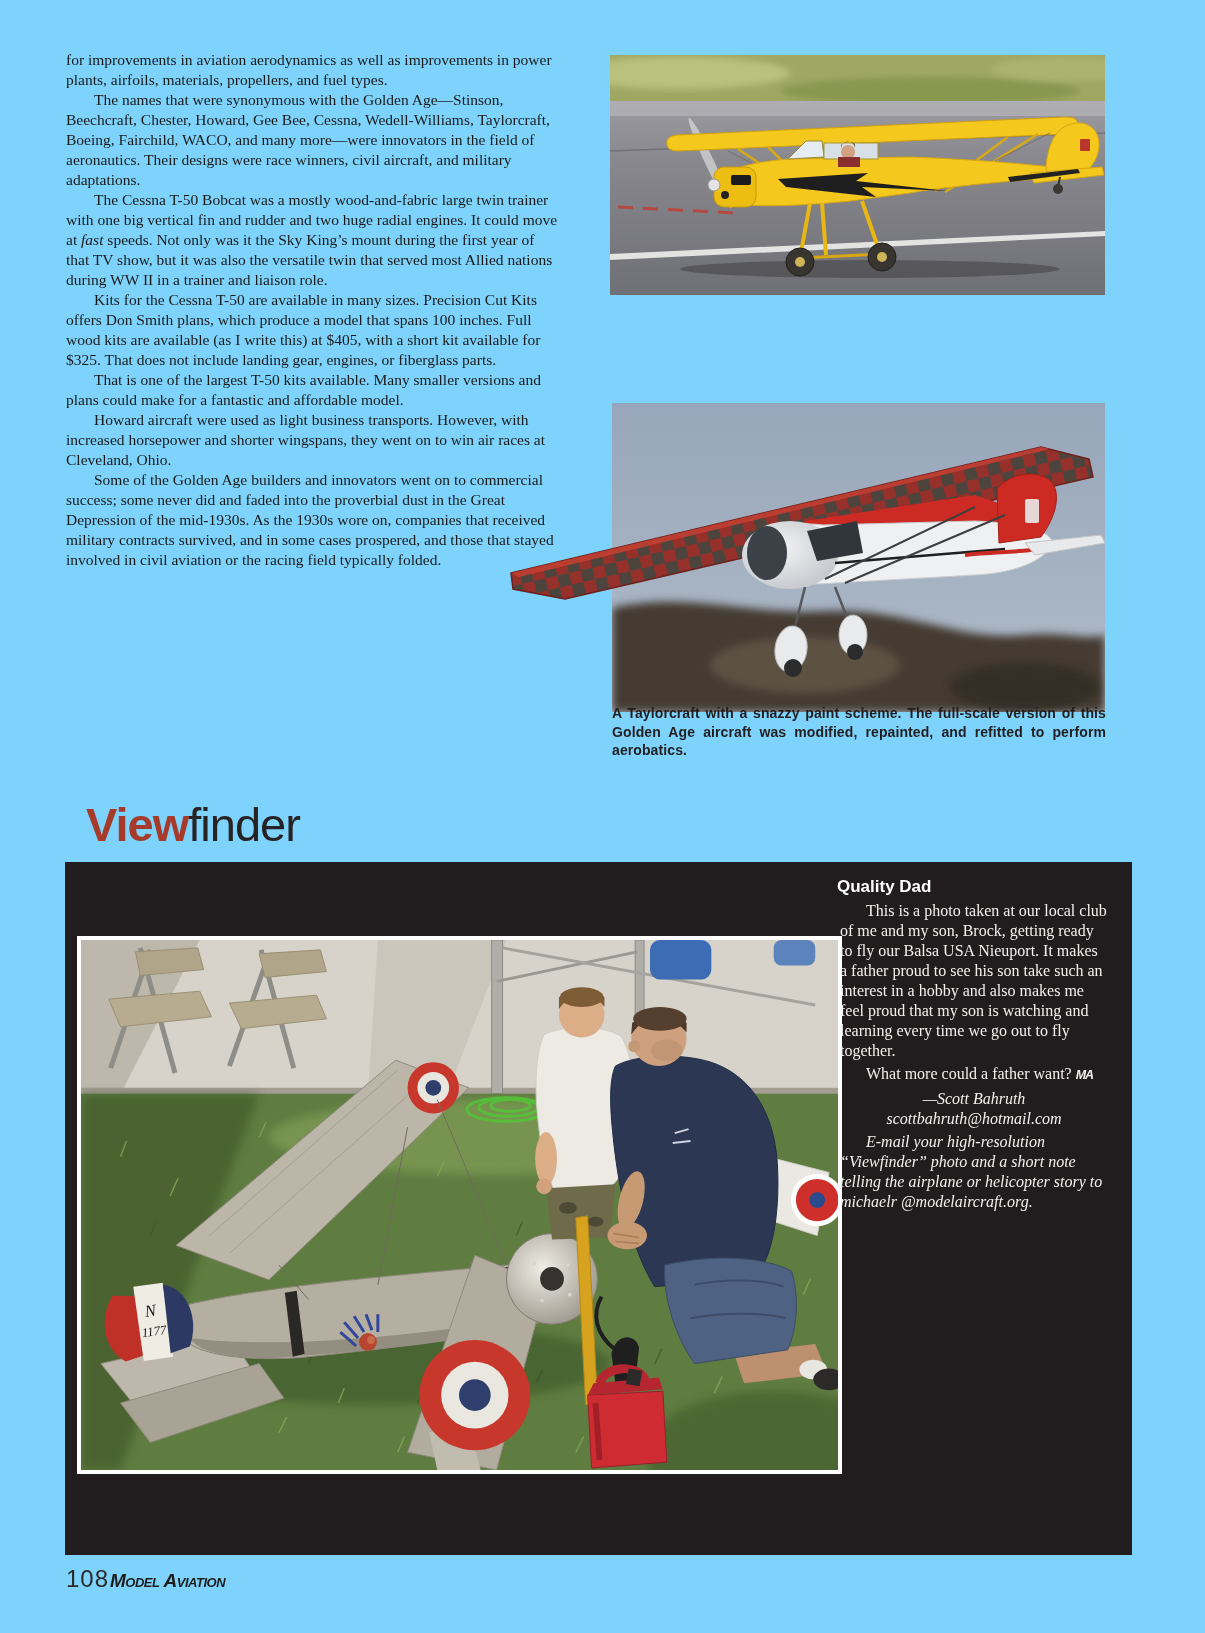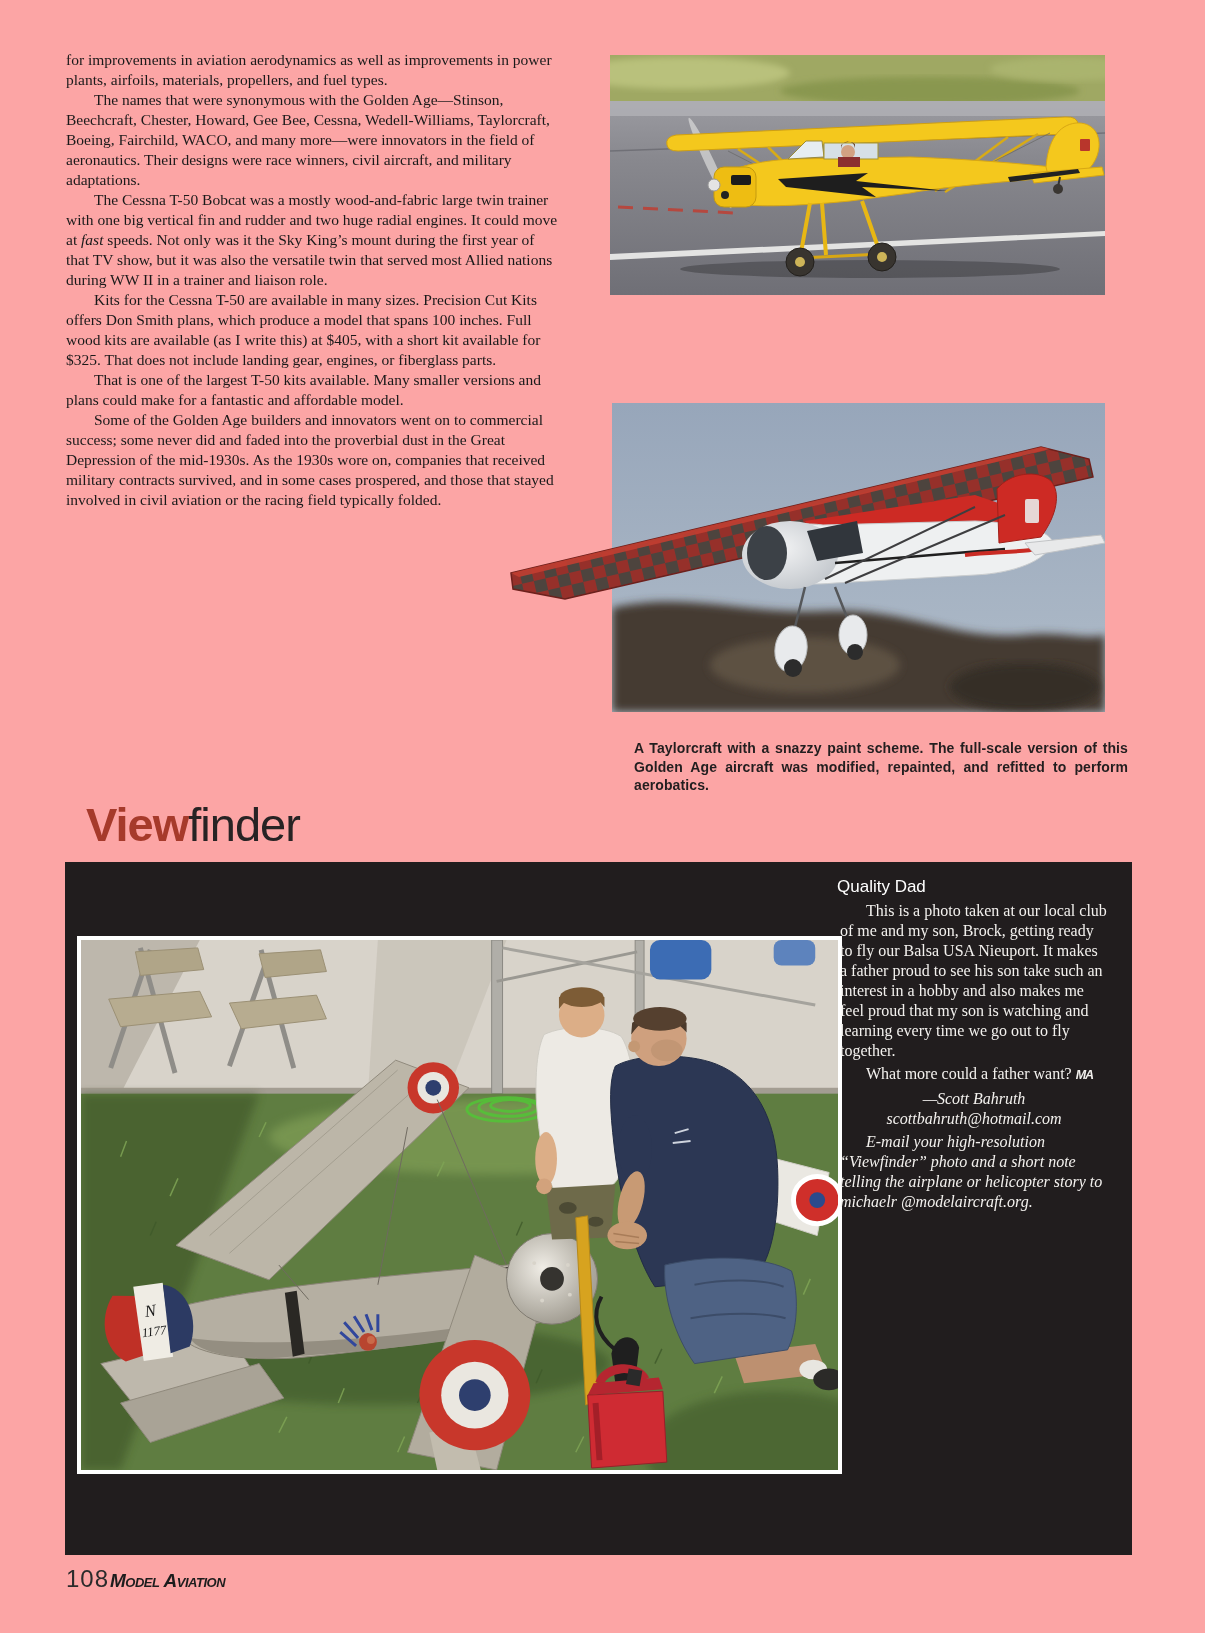--- a/index.html
+++ b/index.html
@@ -1,16 +1,16 @@
 <!DOCTYPE html>
 <html><head>
 <meta charset="utf-8">
 <style>
   html,body{margin:0;padding:0;background:#e8e8e8;}
-  .page{position:relative;width:1205px;height:1633px;background:#fca5a5;overflow:hidden;
+  .page{position:relative;width:1205px;height:1633px;background:#7dd3fc;overflow:hidden;
         font-family:"Liberation Serif", serif;color:#1a1a1a;}
   
   .article-col{position:absolute;left:66px;top:50px;width:492px;font-size:15.5px;line-height:20px;}
   .article-col p{margin:0;text-indent:28px;}
   .article-col p.no-indent{text-indent:0;}
   .em-word{font-style:italic;}
   
   .photo{position:absolute;display:block;}
   .photo svg{display:block;}
   .caption{position:absolute;font-family:"Liberation Sans", sans-serif;font-weight:700;
@@ -20,21 +20,21 @@
             font-size:47px;letter-spacing:-1px;white-space:nowrap;}
   .vf-title .red{color:#a63a2b;font-weight:800;}
   .vf-title .blk{color:#272324;font-weight:400;}
   
   .vf-box{position:absolute;left:65px;top:862px;width:1067px;height:693px;background:#211d1e;}
   .vf-photo-frame{position:absolute;left:12px;top:74px;border:4px solid #ffffff;width:757px;height:530px;}
   .vf-photo-frame svg{display:block;}
   .quality-col{position:absolute;left:772px;top:14px;width:274px;color:#f3f1ee;
                font-size:16px;line-height:20px;}
   .quality-col h3{margin:0 0 2px 0;font-family:"Liberation Sans", sans-serif;
-                  font-weight:400;font-size:17px;line-height:22px;color:#ffffff;}
+                  font-weight:700;font-size:17px;line-height:22px;color:#ffffff;}
   .quality-col p{margin:3px;text-indent:26px;}
   .ma-mark{font-family:"Liberation Sans", sans-serif;font-style:italic;font-weight:800;
            font-size:12.5px;letter-spacing:-1px;}
   .sig{margin-top:4px;text-align:center;font-style:italic;}
   .sig div{text-indent:0;}
   .vf-note{margin-top:28px;font-style:italic;}
   
   .footer{position:absolute;left:66px;top:1565px;display:flex;align-items:baseline;color:#2b2b2b;}
   .page-num{font-family:"Liberation Sans", sans-serif;font-weight:400;font-size:24px;letter-spacing:1px;}
   .mag-logo{margin-left:1px;font-family:"Liberation Sans", sans-serif;font-weight:700;
@@ -44,20 +44,21 @@
 <body>
 
 <div class="page">
 
   <div class="article-col">
     <p class="no-indent">for improvements in aviation aerodynamics as well as improvements in power plants, airfoils, materials, propellers, and fuel types.</p>
     <p>The names that were synonymous with the Golden Age—Stinson, Beechcraft, Chester, Howard, Gee Bee, Cessna, Wedell-Williams, Taylorcraft, Boeing, Fairchild, WACO, and many more—were innovators in the field of aeronautics. Their designs were race winners, civil aircraft, and military adaptations.</p>
     <p><span>The Cessna T-50 Bobcat was a mostly wood-and-fabric large twin trainer with one big vertical fin and rudder and two huge radial engines. It could move at </span><span class="em-word">fast</span><span> speeds. Not only was it the Sky King’s mount during the first year of that TV show, but it was also the versatile twin that served most Allied nations during WW II in a trainer and liaison role.</span></p>
     <p>Kits for the Cessna T-50 are available in many sizes. Precision Cut Kits offers Don Smith plans, which produce a model that spans 100 inches. Full wood kits are available (as I write this) at $405, with a short kit available for $325. That does not include landing gear, engines, or fiberglass parts.</p>
     <p>That is one of the largest T-50 kits available. Many smaller versions and plans could make for a fantastic and affordable model.</p>
+    <p>Howard aircraft were used as light business transports. However, with increased horsepower and shorter wingspans, they went on to win air races at Cleveland, Ohio.</p>
     <p>Some of the Golden Age builders and innovators went on to commercial success; some never did and faded into the proverbial dust in the Great Depression of the mid-1930s. As the 1930s wore on, companies that received military contracts survived, and in some cases prospered, and those that stayed involved in civil aviation or the racing field typically folded.</p>
   </div>
 
   <div class="photo" style="left:610px;top:55px;width:495px;height:240px;">
     <svg width="495" height="240" viewBox="0 0 495 240">
       <defs>
         <linearGradient id="tarmac" x1="0" y1="0" x2="0" y2="1">
           <stop offset="0" stop-color="#9b9ba1"></stop>
             <stop offset="0.3" stop-color="#88888e"></stop>
             <stop offset="1" stop-color="#6f6f76"></stop>
@@ -165,21 +166,21 @@
       <path d="M320,176 L470,104 M340,180 L500,112" stroke="#3e3e40" stroke-width="2" fill="none"></path>
       <path d="M300,184 L288,232 M330,184 L345,222" stroke="#55575a" stroke-width="2.5" fill="none"></path>
       <g transform="rotate(8 286 246)">
           <ellipse cx="286" cy="246" rx="16" ry="23" fill="#e8eaec" stroke="#b9bcbe"></ellipse>
         </g>
       <circle cx="288" cy="265" r="9" fill="#2c2c2c"></circle>
       <ellipse cx="348" cy="232" rx="14" ry="20" fill="#e8eaec" stroke="#b9bcbe"></ellipse>
       <circle cx="350" cy="249" r="8" fill="#2c2c2c"></circle>
     </svg>
   </div>
-  <div class="caption" style="left:612px;top:739px;width:494px;margin-left:22px;">A Taylorcraft with a snazzy paint scheme. The full-scale version of this Golden Age aircraft was modified, repainted, and refitted to perform aerobatics.</div>
+  <div class="caption" style="left:612px;top:704px;width:494px;">A Taylorcraft with a snazzy paint scheme. The full-scale version of this Golden Age aircraft was modified, repainted, and refitted to perform aerobatics.</div>
 
   <div class="vf-title">
     <span class="red">View</span><span class="blk">finder</span>
   </div>
 
   <div class="vf-box">
 
     <div class="vf-photo-frame">
       <svg width="757" height="530" viewBox="0 0 765 538" preserveAspectRatio="none">
         <defs>

